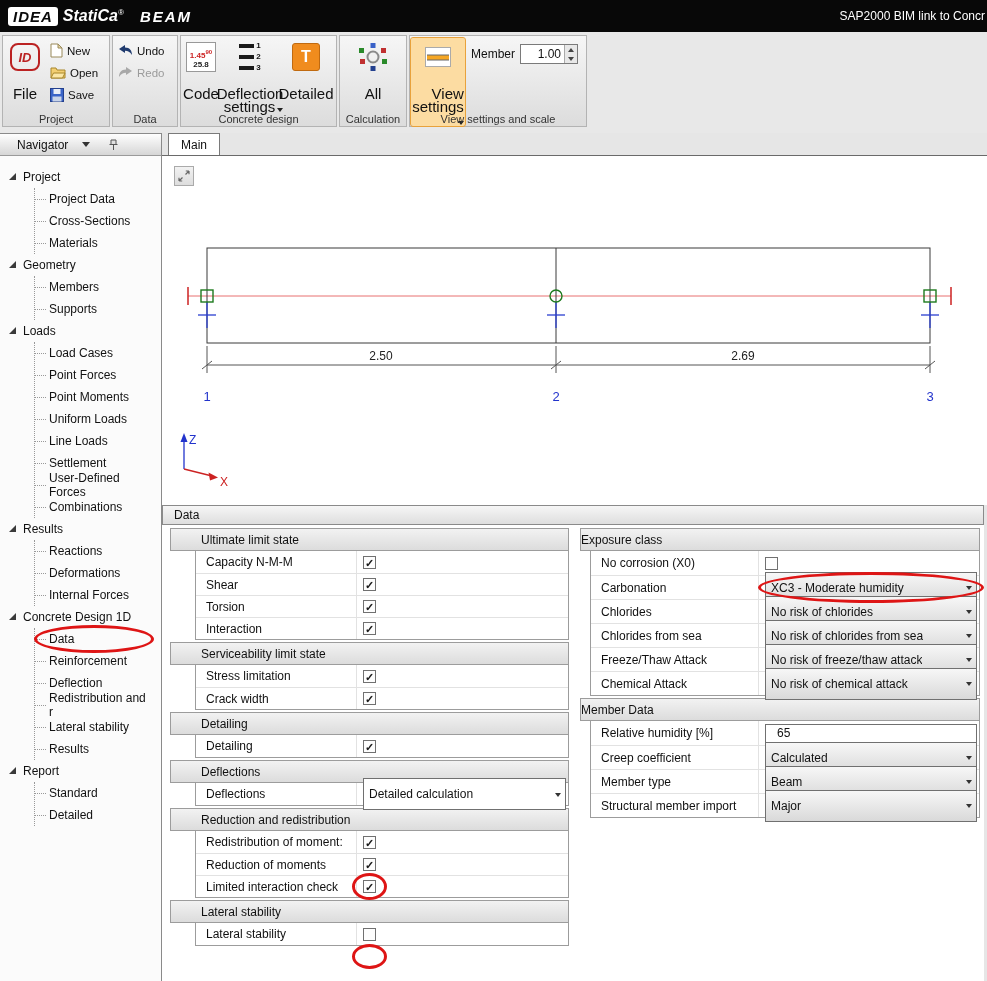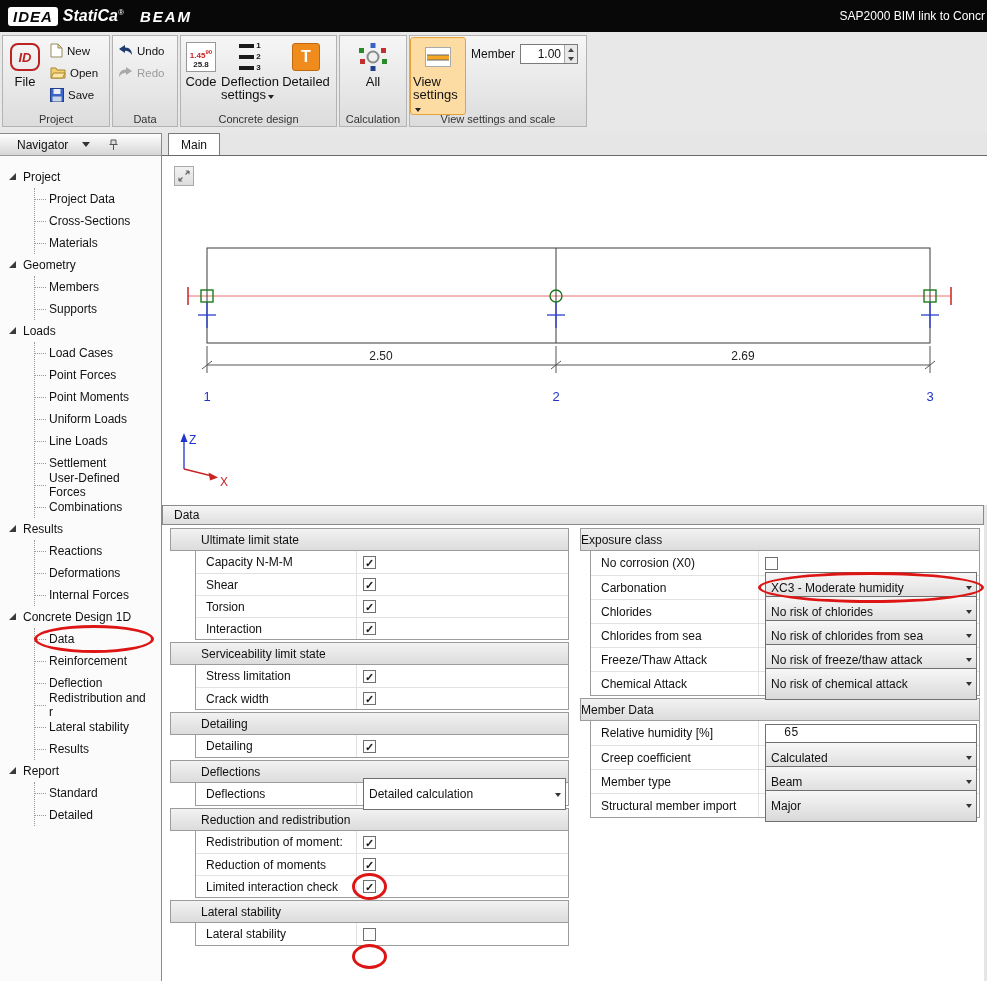--- a/index.html
+++ b/index.html
@@ -23,21 +23,21 @@
 .g-calc{left:339px;width:68px;}
 .g-view{left:409px;width:178px;}
 .rgroup-label{position:absolute;bottom:1px;left:0;right:0;text-align:center;font-size:11px;color:#333;}
 .rgc{display:flex;align-items:flex-start;height:76px;padding:2px 1px;}
 .vcol{display:flex;flex-direction:column;gap:1px;padding-top:2px;}
 .small-btn{display:flex;align-items:center;gap:4px;height:21px;padding:0 4px;font-size:11.5px;border-radius:2px;}
 .small-btn.disabled{color:#9b9b9b;}
 .si{flex:0 0 auto;}
 .big-btn{width:50px;display:flex;flex-direction:column;align-items:center;padding:3px 2px 0;border-radius:2px;}
 .big-btn .bicon{height:32px;display:flex;align-items:center;justify-content:center;}
-.blabel{font-size:13px;text-align:left;line-height:13px;margin-top:2px;}
+.blabel{font-size:15px;text-align:right;line-height:13px;margin-top:14px;}
 .caret{display:inline-block;width:0;height:0;border:3.5px solid transparent;border-top:4.5px solid #222;margin-left:2px;position:relative;top:3px;}
 .file-btn{width:42px;}
 .b-code{width:38px;}
 .b-defl{width:60px;}
 .b-det{width:52px;}
 .b-view{width:54px;}
 .id-icon{width:30px;height:28px;border:2px solid #b22;border-radius:8px;color:#b22;font-weight:bold;font-style:italic;font-size:13px;display:flex;align-items:center;justify-content:center;}
 .code-icon{width:30px;height:30px;border:1px solid #999;background:#fff;font-size:8px;font-weight:bold;color:#c22;text-align:center;padding-top:5px;line-height:9px;}
 .code-icon .ci-b{color:#222;}
 .code-icon sup{font-size:6px;}
@@ -101,21 +101,21 @@
 .col-left .dlabel{width:160px;}
 .col-right .dlabel{width:167px;}
 .drow.hl .dlabel{background:#f2901e;color:#fff;}
 .dctrl{flex:1;display:flex;align-items:center;border-left:1px solid #e2e2e2;padding:0 2px 0 6px;}
 .cb{width:13px;height:13px;border:1px solid #707070;background:#fdfdfd;font-size:11px;line-height:12px;text-align:center;color:#1a1a1a;font-weight:bold;flex:0 0 auto;}
 .dd{flex:1;height:32px;border:1px solid #707070;background:linear-gradient(#f7f7f7,#d9d9d9);display:flex;align-items:center;padding-left:5px;font-size:12px;min-width:0;}
 .dd-white{background:#fff;}
 .dd-text{white-space:nowrap;overflow:hidden;}
 .dd-arrow{margin-left:auto;width:14px;flex:0 0 auto;display:flex;align-items:center;justify-content:center;}
 .dd-arrow::before{content:"";width:0;height:0;border:3.5px solid transparent;border-top:4.5px solid #333;position:relative;top:2px;}
-.tinput{flex:1;height:19px;border:1px solid #707070;background:#fff;display:flex;align-items:center;padding-left:18px;font-size:12px;font-family:Liberation Mono, monospace;}
+.tinput{flex:1;height:19px;border:1px solid #707070;background:#fff;display:flex;align-items:center;padding-left:11px;font-size:12px;}
 
 
 .annot{position:absolute;border:3px solid #de1515;border-radius:50%;pointer-events:none;z-index:60;}
 </style>
 </head>
 <body>
 
 <div class="titlebar">
   <span class="logo-box">IDEA</span>
   <span class="brand"><span>StatiCa</span><sup>®</sup></span>

